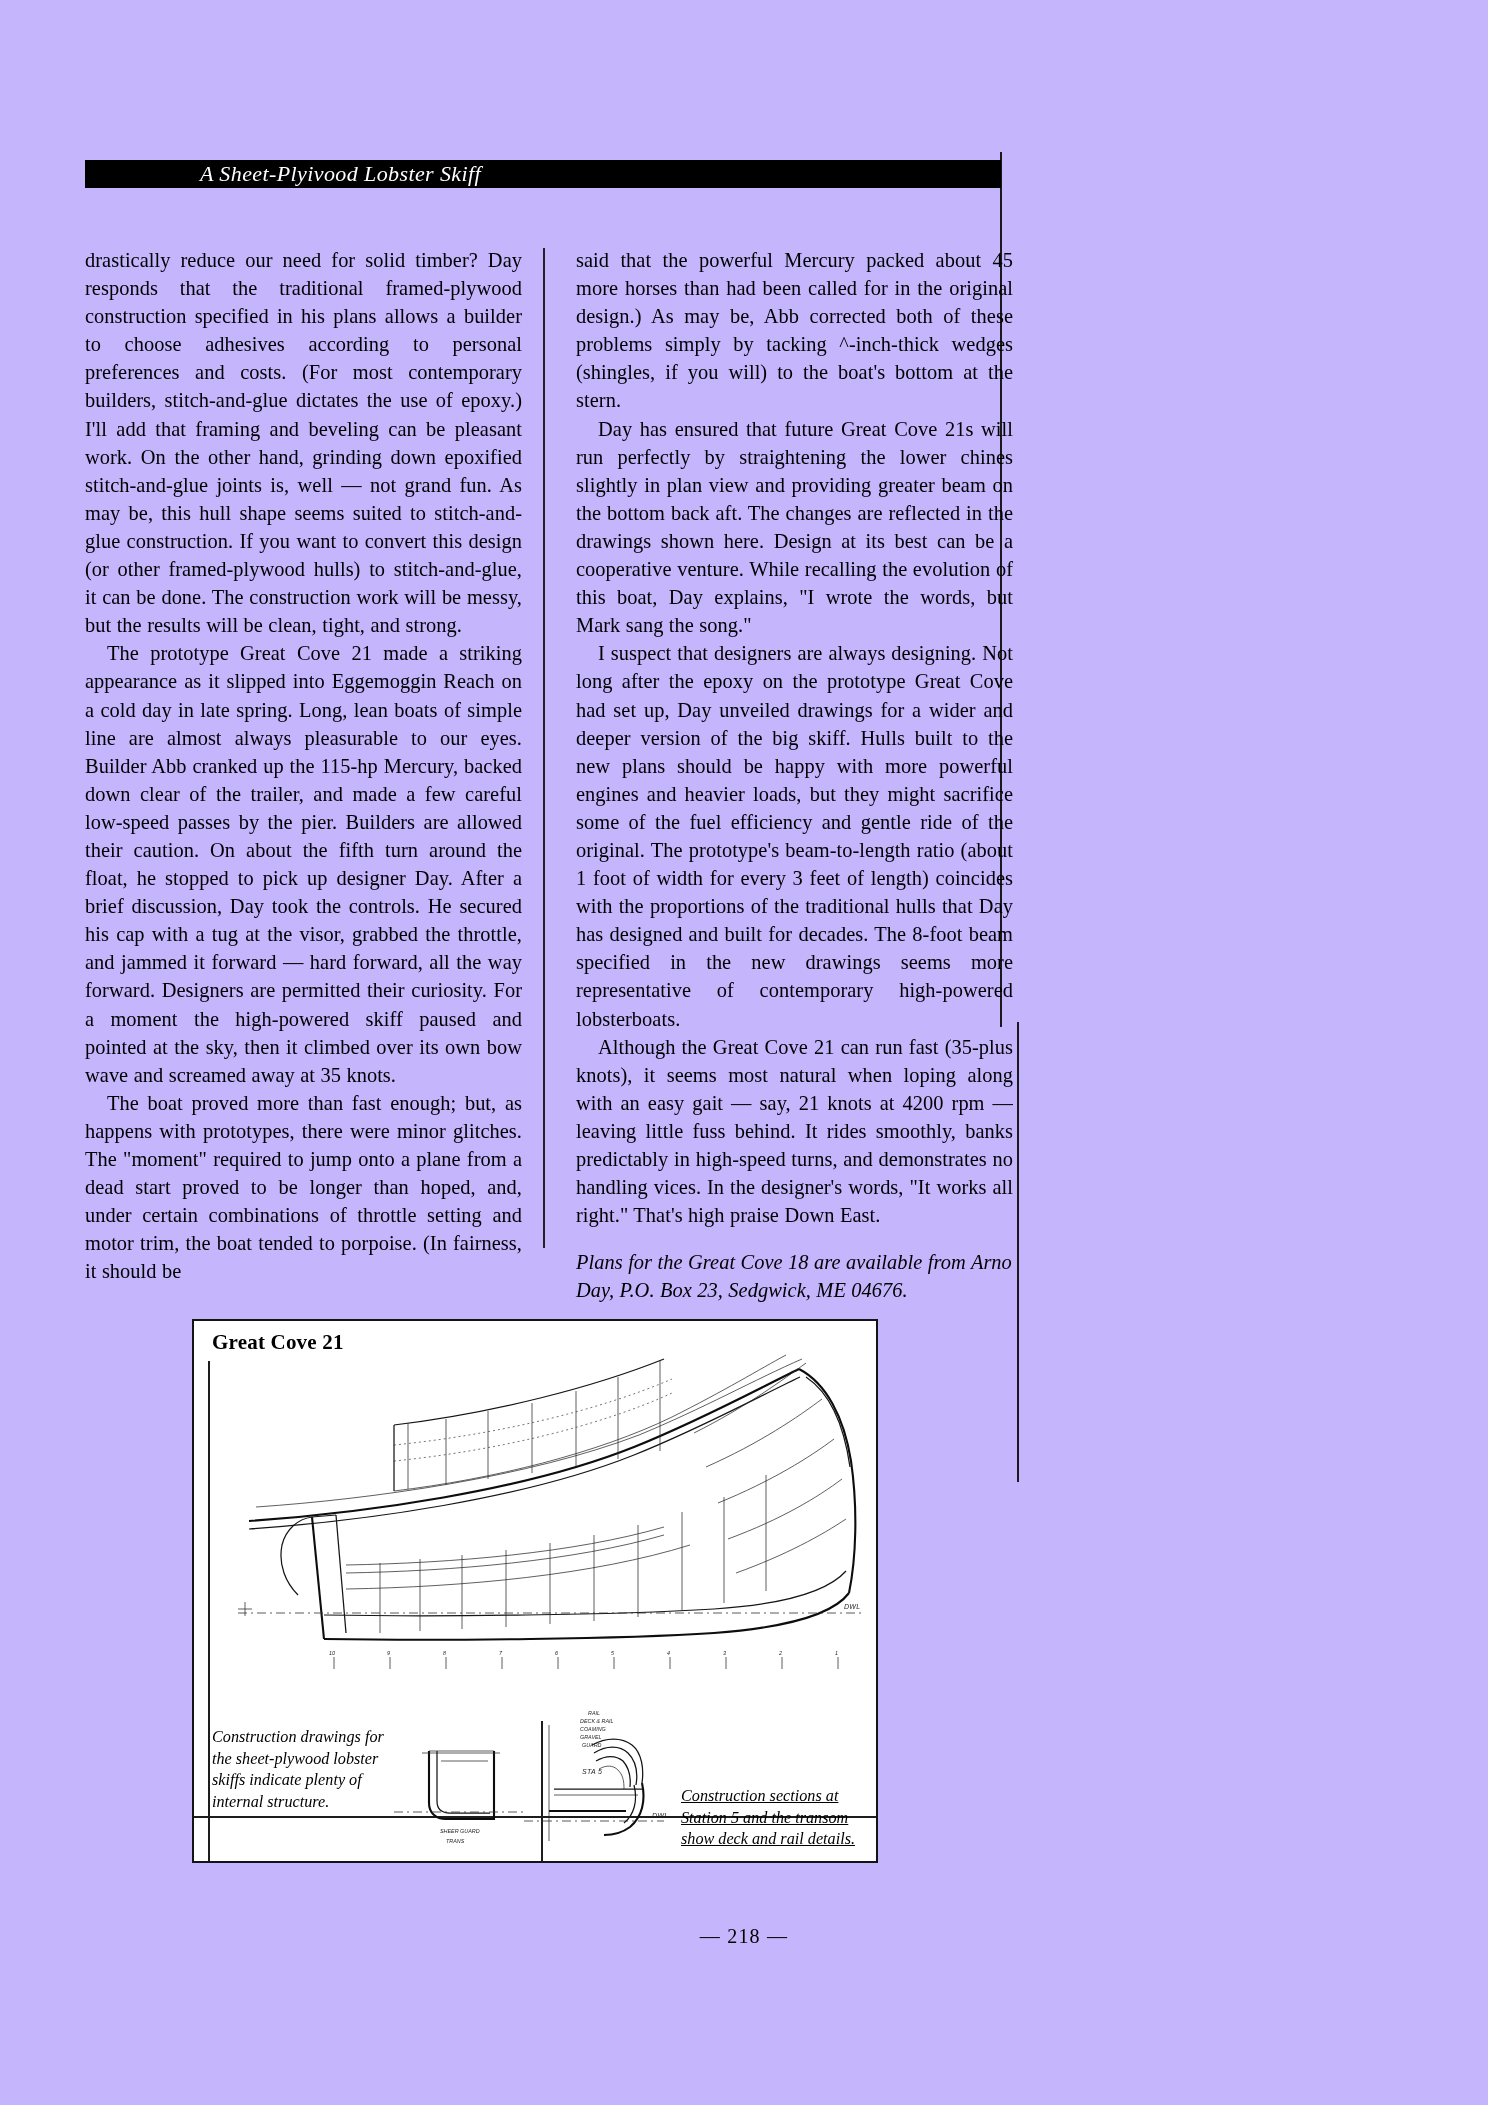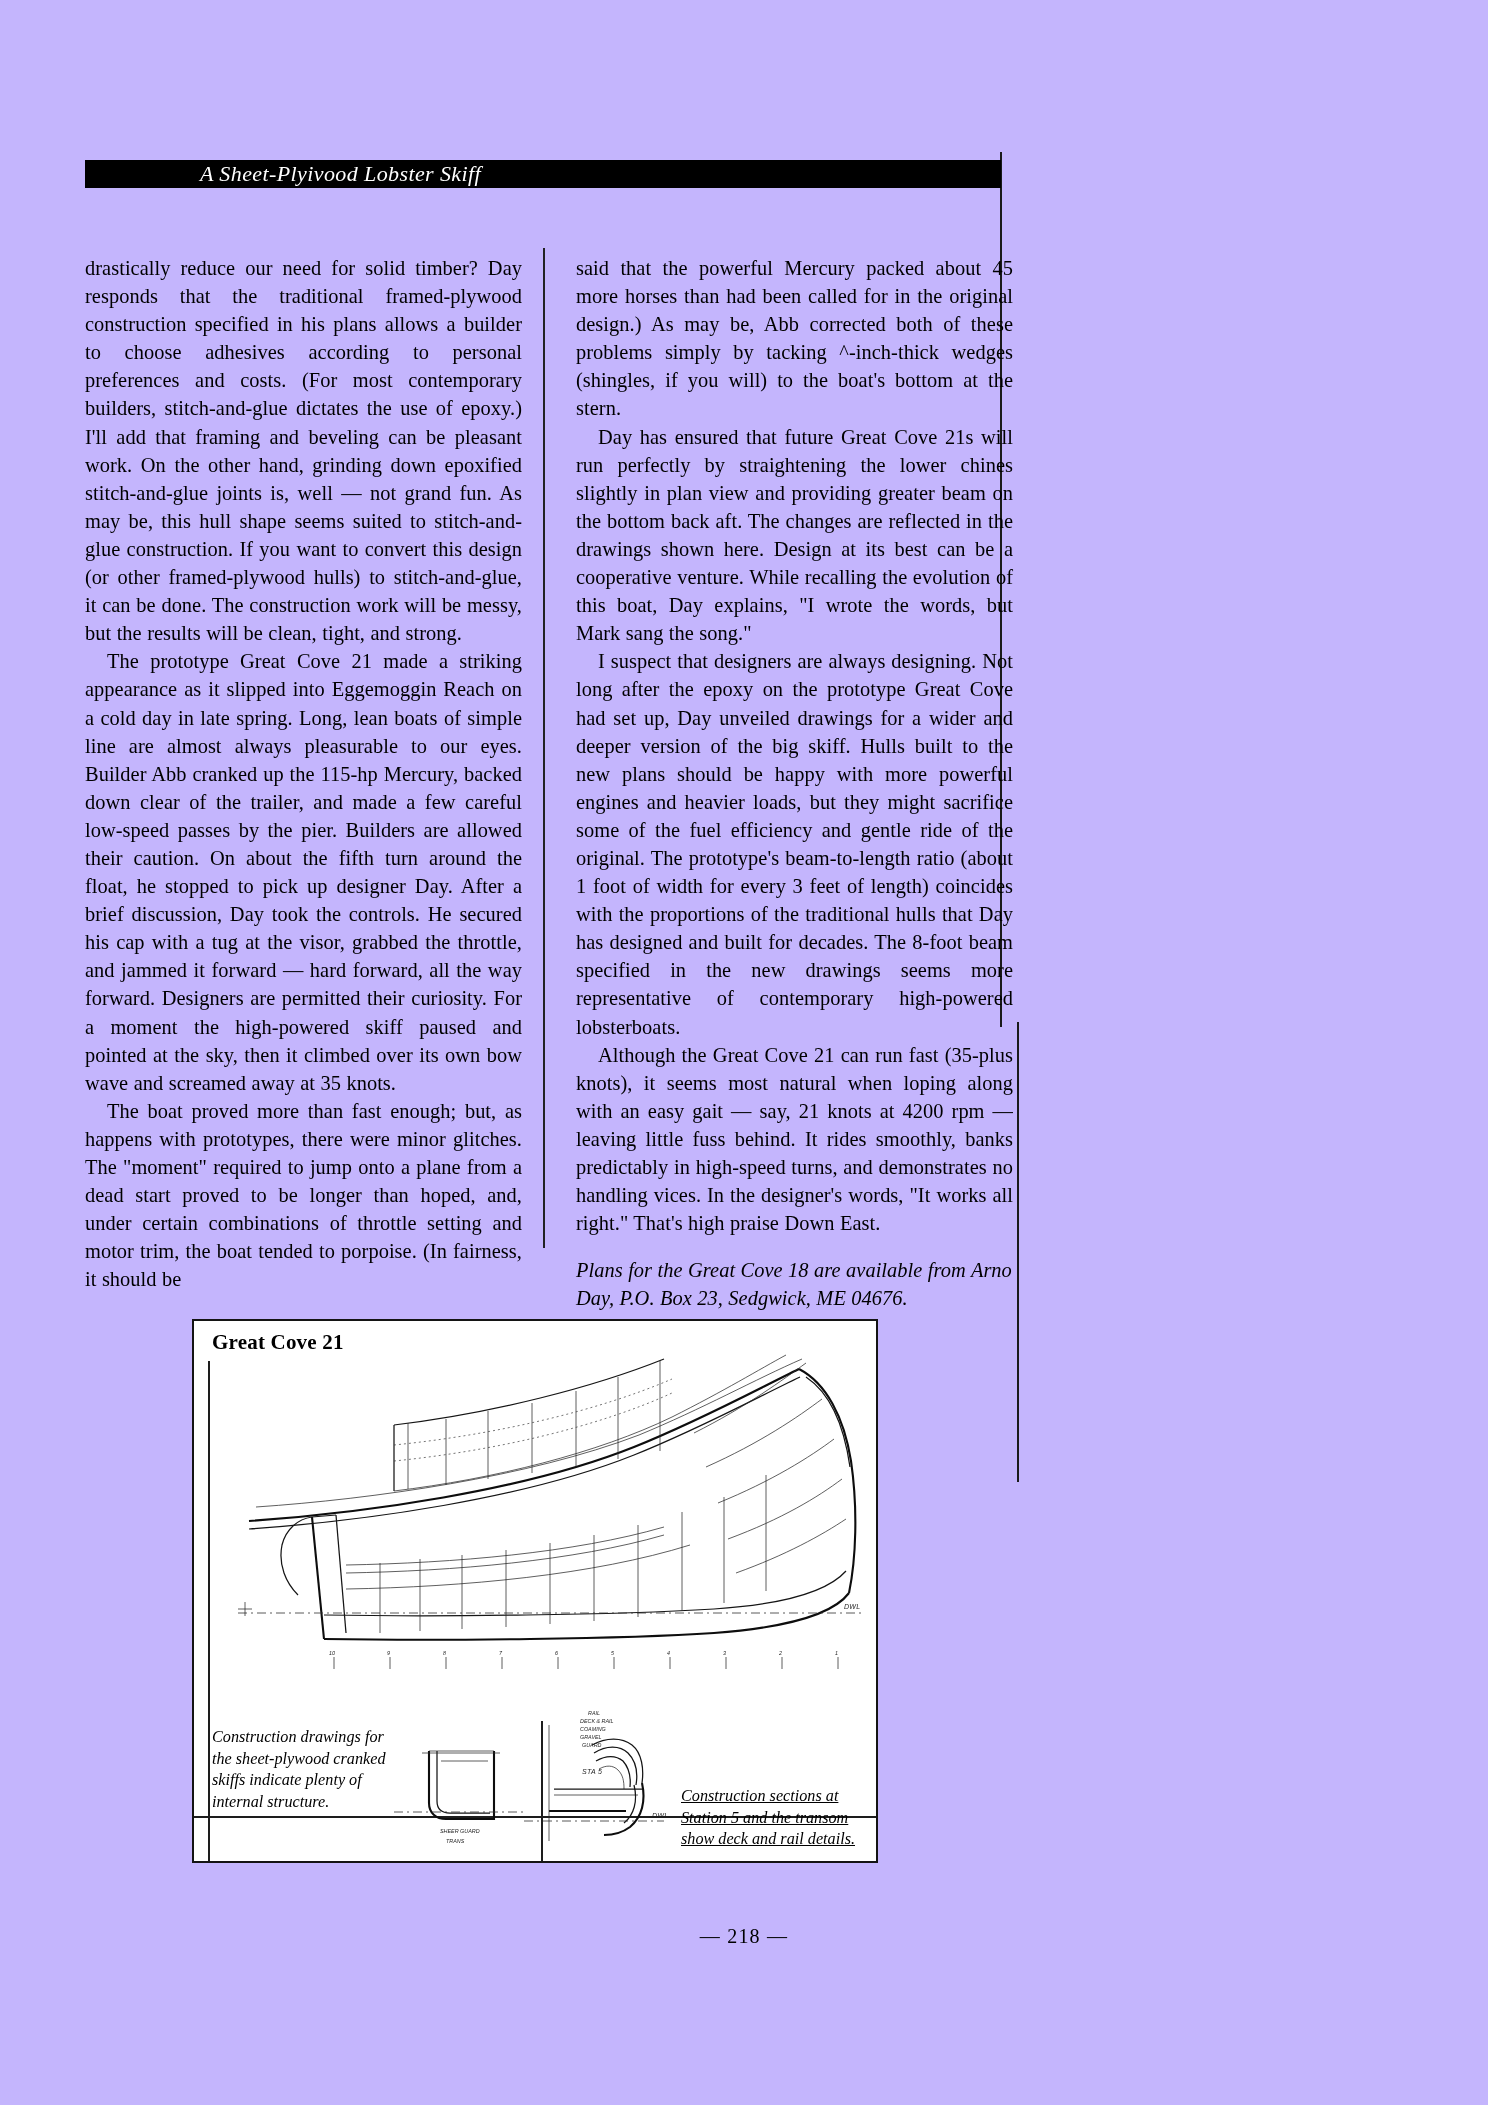--- a/index.html
+++ b/index.html
@@ -56,21 +56,20 @@
   .columns {
     position: absolute;
     left: 85px;
     top: 246px;
     width: 916px;
   }
   .col {
     position: absolute;
     top: 0;
     width: 437px;
-    margin-top: 8px;
   }
   .col-left  { left: 0px; }
   .col-right { left: 491px; }
 
   .col-rule {
     position: absolute;
     left: 458px;
     top: 2px;
     width: 2px;
     height: 1000px;
@@ -349,20 +348,20 @@
           <text x="394" y="394">RAIL</text>
           <text x="386" y="402">DECK &amp; RAIL</text>
           <text x="386" y="410">COAMING</text>
           <text x="386" y="418">GRAVEL</text>
           <text x="388" y="426">GUARD</text>
         </g>
       </g>
 
     </svg>
 
-    <div class="fig-caption-left">Construction drawings for the sheet-plywood cranked skiffs indicate plenty of internal structure.</div>
+    <div class="fig-caption-left">Construction drawings for the sheet-plywood lobster skiffs indicate plenty of internal structure.</div>
     <div class="fig-caption-right">Construction sections at Station 5 and the transom show deck and rail details.</div>
 
   </div>
 
   <div class="folio">— 218 —</div>
 
 </div>
 
 </body></html>

